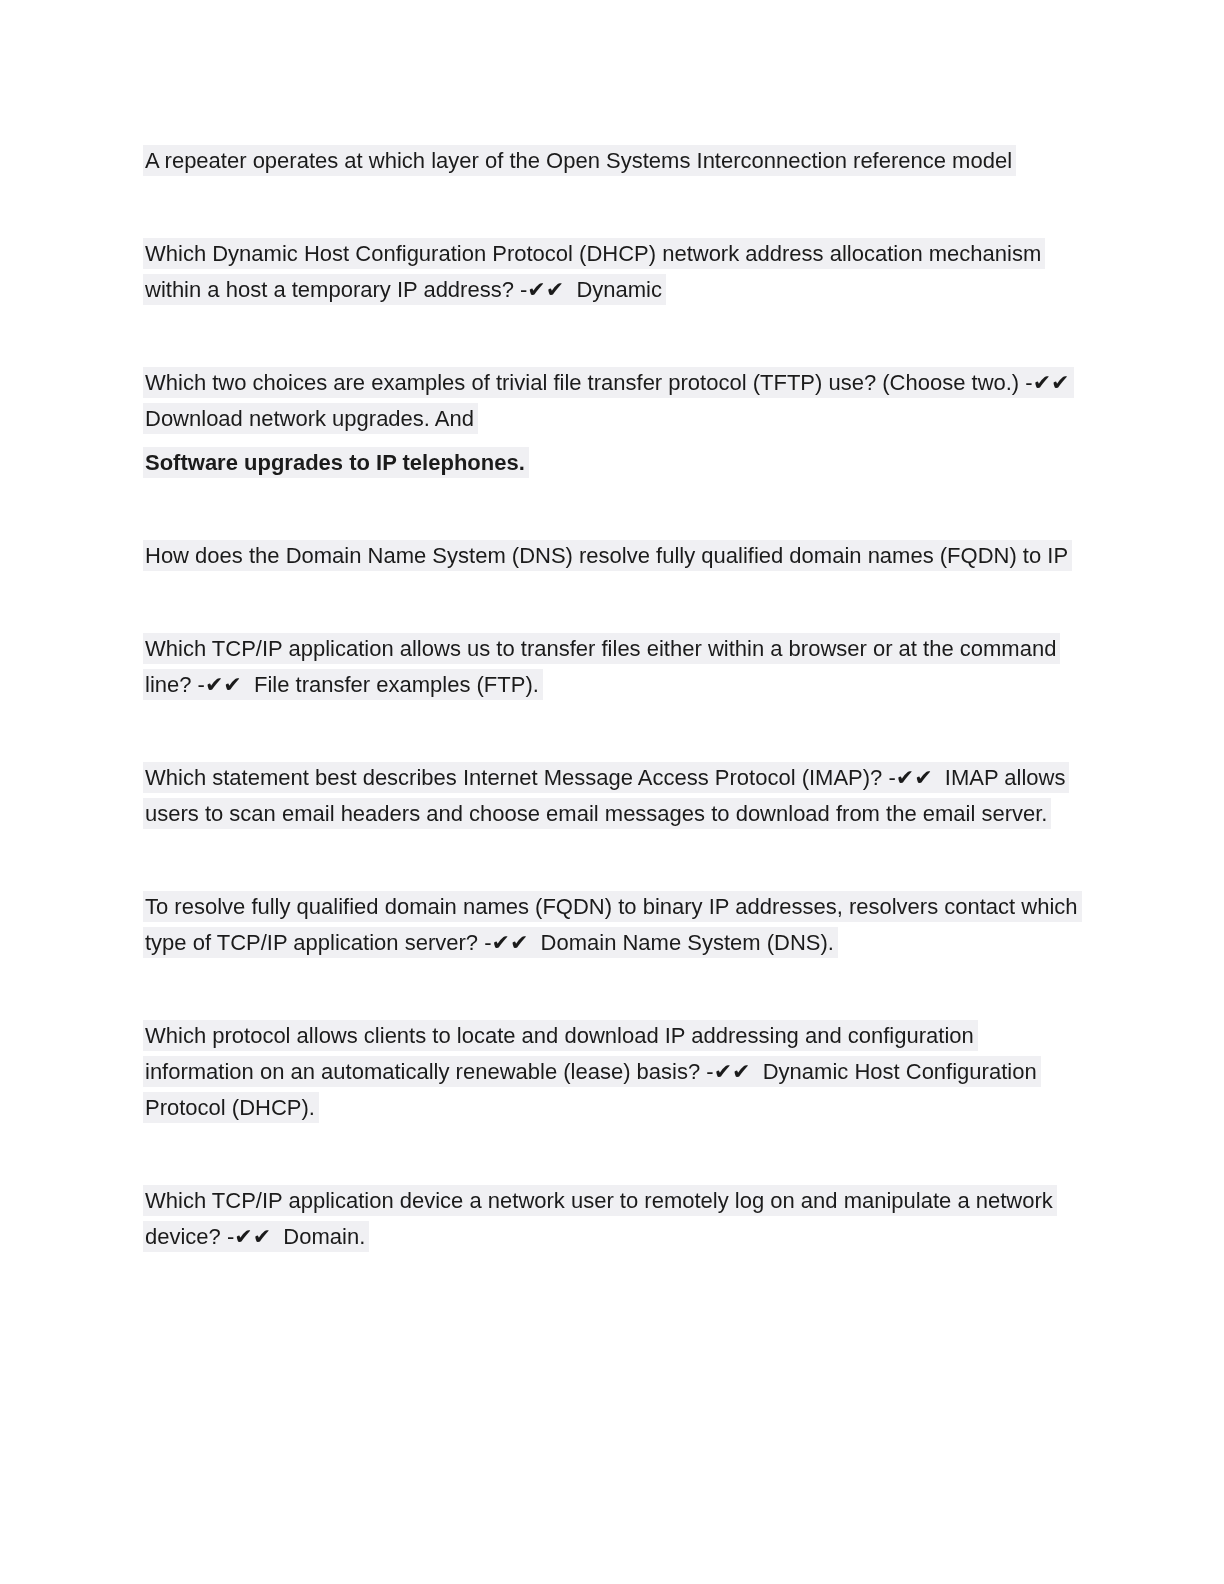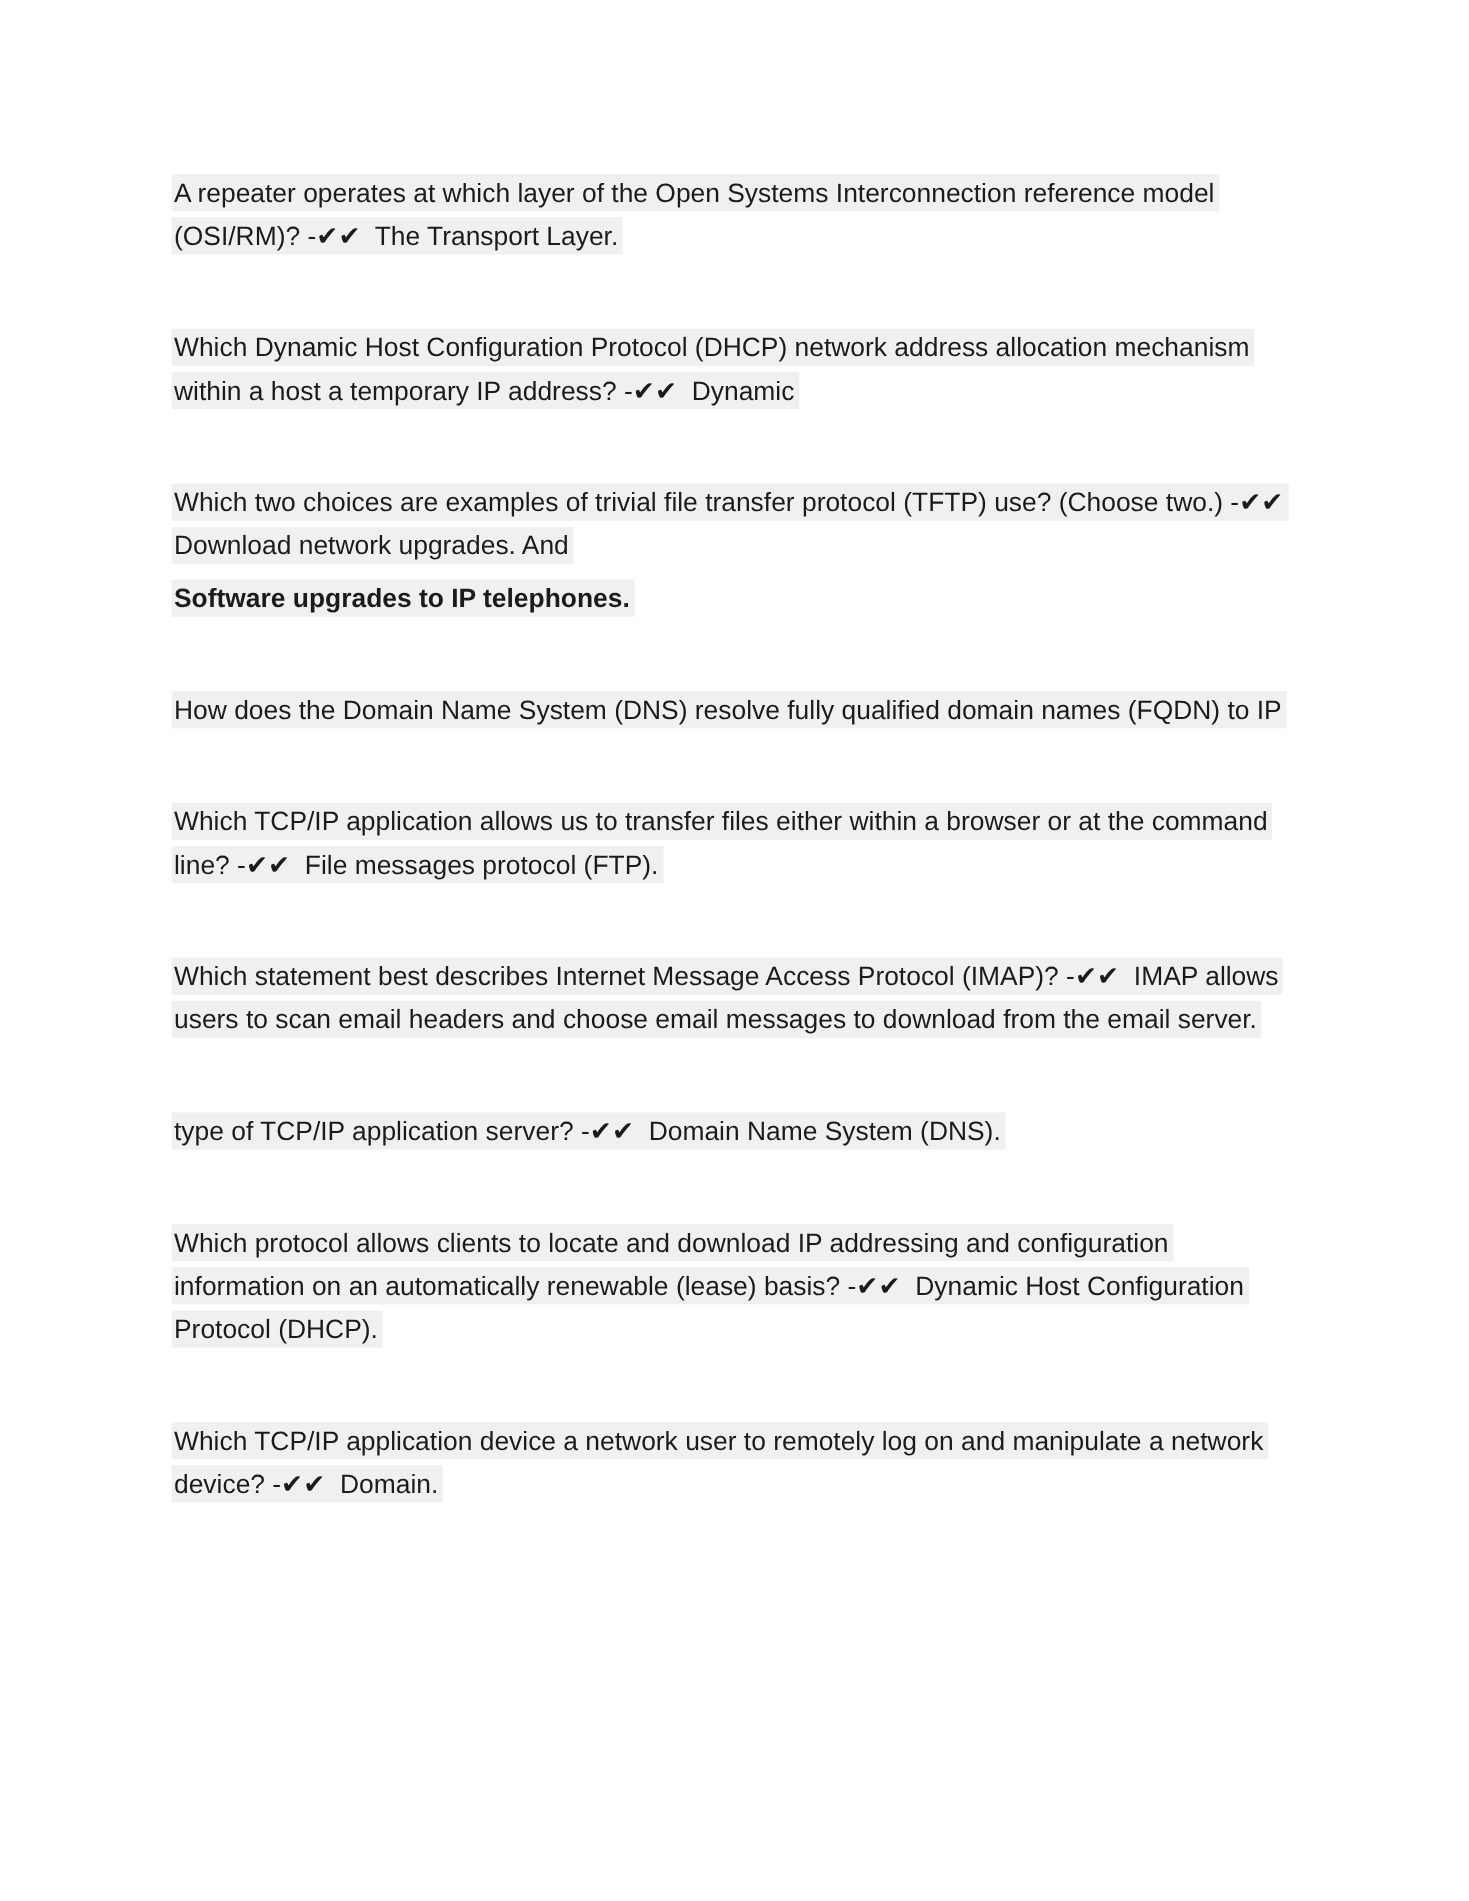--- a/index.html
+++ b/index.html
@@ -40,21 +40,20 @@
   }
 </style>
 </head>
 <body>
 
 <main class="page">
 
   <section class="qa-block">
     <div class="para">
       <div class="line"><span class="hl">A repeater operates at which layer of the Open Systems Interconnection reference model</span></div>
-      <div class="line"><span class="hl">(OSI/RM)? -✔✔  The Transport Layer.</span></div>
     </div>
   </section>
 
   <section class="qa-block">
     <div class="para">
       <div class="line"><span class="hl">Which Dynamic Host Configuration Protocol (DHCP) network address allocation mechanism</span></div>
       <div class="line"><span class="hl">within a host a temporary IP address? -✔✔  Dynamic</span></div>
     </div>
   </section>
 
@@ -70,33 +69,34 @@
 
   <section class="qa-block">
     <div class="para">
       <div class="line"><span class="hl">How does the Domain Name System (DNS) resolve fully qualified domain names (FQDN) to IP</span></div>
     </div>
   </section>
 
   <section class="qa-block">
     <div class="para">
       <div class="line"><span class="hl">Which TCP/IP application allows us to transfer files either within a browser or at the command</span></div>
-      <div class="line"><span class="hl">line? -✔✔  File messages protocol (FTP).</span></div>
+      <div class="line"><span class="hl">line? -✔✔  File transfer examples (FTP).</span></div>
     </div>
   </section>
 
   <section class="qa-block">
     <div class="para">
       <div class="line"><span class="hl">Which statement best describes Internet Message Access Protocol (IMAP)? -✔✔  IMAP allows</span></div>
       <div class="line"><span class="hl">users to scan email headers and choose email messages to download from the email server.</span></div>
     </div>
   </section>
 
   <section class="qa-block">
     <div class="para">
+      <div class="line"><span class="hl">To resolve fully qualified domain names (FQDN) to binary IP addresses, resolvers contact which</span></div>
       <div class="line"><span class="hl">type of TCP/IP application server? -✔✔  Domain Name System (DNS).</span></div>
     </div>
   </section>
 
   <section class="qa-block">
     <div class="para">
       <div class="line"><span class="hl">Which protocol allows clients to locate and download IP addressing and configuration</span></div>
       <div class="line"><span class="hl">information on an automatically renewable (lease) basis? -✔✔  Dynamic Host Configuration</span></div>
       <div class="line"><span class="hl">Protocol (DHCP).</span></div>
     </div>

